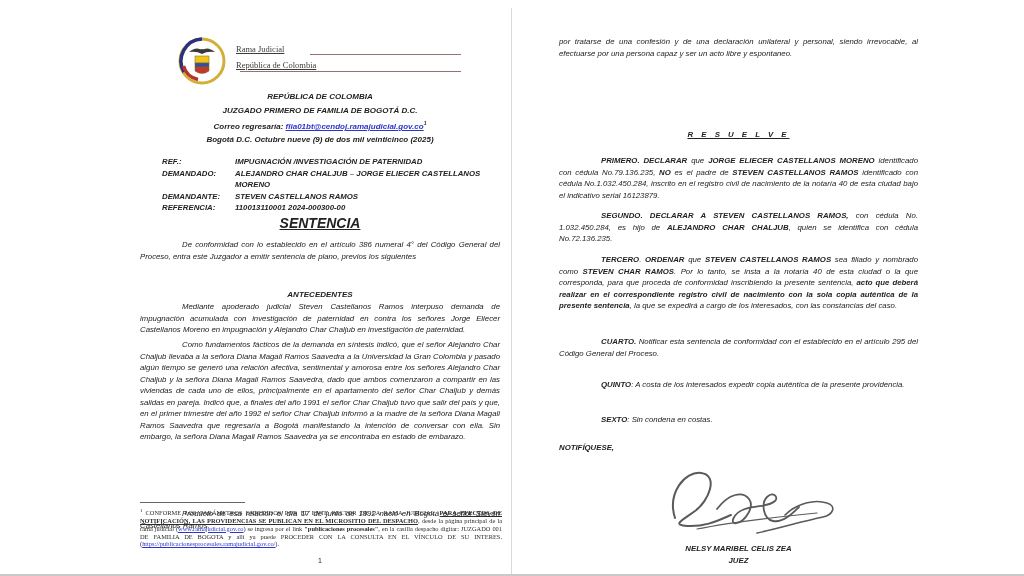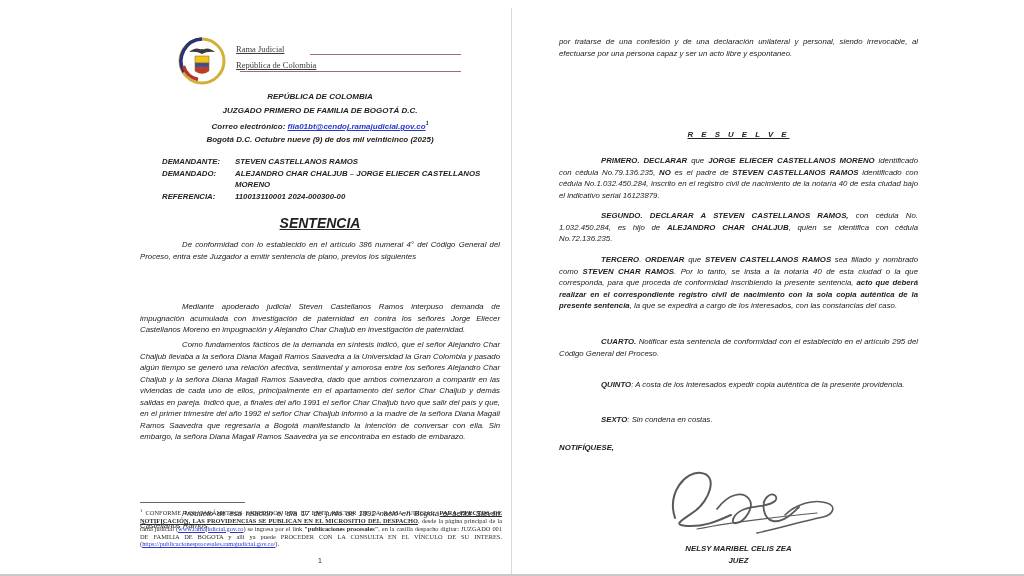--- a/index.html
+++ b/index.html
@@ -79,43 +79,48 @@
         <div>Rama Judicial</div>
         <div>República de Colombia</div>
       </div>
     </div>
     <div class="brand-line1"></div>
     <div class="brand-line2"></div>
 
     <div class="blk hdr doc ctr">
       <div>REPÚBLICA DE COLOMBIA</div>
       <div>JUZGADO PRIMERO DE FAMILIA DE BOGOTÁ D.C.</div>
-      <div><span>Correo electrónico: </span><span class="rl email-link">flia01bt@cendoj.ramajudicial.gov.co</span><sup>1</sup></div>
+      <div><span>Correo regresaría: </span><span class="rl email-link">flia01bt@cendoj.ramajudicial.gov.co</span><sup>1</sup></div>
       <div>Bogotá D.C. Octubre nueve (9) de dos mil veinticinco (2025)</div>
     </div>
 
     <div class="blk ref doc">
       <div class="ref-row">
-        <div class="ref-label">DEMANDANTE:</div>
-        <div class="ref-value">STEVEN CASTELLANOS RAMOS</div>
+        <div class="ref-label">REF.:</div>
+        <div class="ref-value">IMPUGNACIÓN /INVESTIGACIÓN DE PATERNIDAD</div>
       </div>
       <div class="ref-row">
         <div class="ref-label">DEMANDADO:</div>
         <div class="ref-value">ALEJANDRO CHAR CHALJUB – JORGE ELIECER CASTELLANOS MORENO</div>
+      </div>
+      <div class="ref-row">
+        <div class="ref-label">DEMANDANTE:</div>
+        <div class="ref-value">STEVEN CASTELLANOS RAMOS</div>
       </div>
       <div class="ref-row">
         <div class="ref-label">REFERENCIA:</div>
         <div class="ref-value">110013110001 2024-000300-00</div>
       </div>
     </div>
 
     <div class="blk title doc ctr">SENTENCIA</div>
 
     <div class="blk para p1 doc ind">De conformidad con lo establecido en el artículo 386 numeral 4° del Código General del Proceso, entra este Juzgador a emitir sentencia de plano, previos los siguientes</div>
 
+    <div class="blk h2 doc ctr">ANTECEDENTES</div>
 
     <div class="blk para p2 doc ind">Mediante apoderado judicial Steven Castellanos Ramos interpuso demanda de impugnación acumulada con investigación de paternidad en contra los señores Jorge Eliecer Castellanos Moreno en impugnación y Alejandro Char Chaljub en investigación de paternidad.</div>
     <div class="blk para p3 doc ind">Como fundamentos fácticos de la demanda en síntesis indicó, que el señor Alejandro Char Chaljub llevaba a la señora Diana Magali Ramos Saavedra a la Universidad la Gran Colombia y pasado algún tiempo se generó una relación afectiva, sentimental y amorosa entre los señores Alejandro Char Chaljub y la señora Diana Magali Ramos Saavedra, dado que ambos comenzaron a compartir en las viviendas de cada uno de ellos, principalmente en el apartamento del señor Char Chaljub y demás salidas en pareja. Indicó que, a finales del año 1991 el señor Char Chaljub tuvo que salir del país y que, en el primer trimestre del año 1992 el señor Char Chaljub informó a la madre de la señora Diana Magali Ramos Saavedra que regresaría a Bogotá manifestando la intención de conversar con ella. Sin embargo, la señora Diana Magali Ramos Saavedra ya se encontraba en estado de embarazo.</div>
     <div class="blk para p4 doc ind">Producto de esa relación el día 17 de junio de 1992 nació en Bogotá el señor Steven Castellanos Ramos.</div>
 
     <div class="fn-rule blk"></div>
     <div class="blk footnote"><sup>1 </sup><span>CONFORME LOS PARÁMETROS EXPEDIDOS POR EL ENTE RECTOR DE LA RAMA JUDICIAL, </span><span class="rb ru">PARA EFECTOS DE NOTIFICACIÓN, LAS PROVIDENCIAS SE PUBLICAN EN EL MICROSITIO DEL DESPACHO</span><span>, desde la página principal de la rama judicial (</span><span class="rl">www.ramajudicial.gov.co</span><span>) se ingresa por el link </span><span class="rb">"publicaciones procesales"</span><span>, en la casilla despacho digitar: JUZGADO 001 DE FAMILIA DE BOGOTA y allí ya puede PROCEDER CON LA CONSULTA EN EL VÍNCULO DE SU INTERES. (</span><span class="rl">https://publicacionesprocesales.ramajudicial.gov.co/</span><span>).</span></div>
 
     <div class="blk pagenum">1</div>
   </div>

